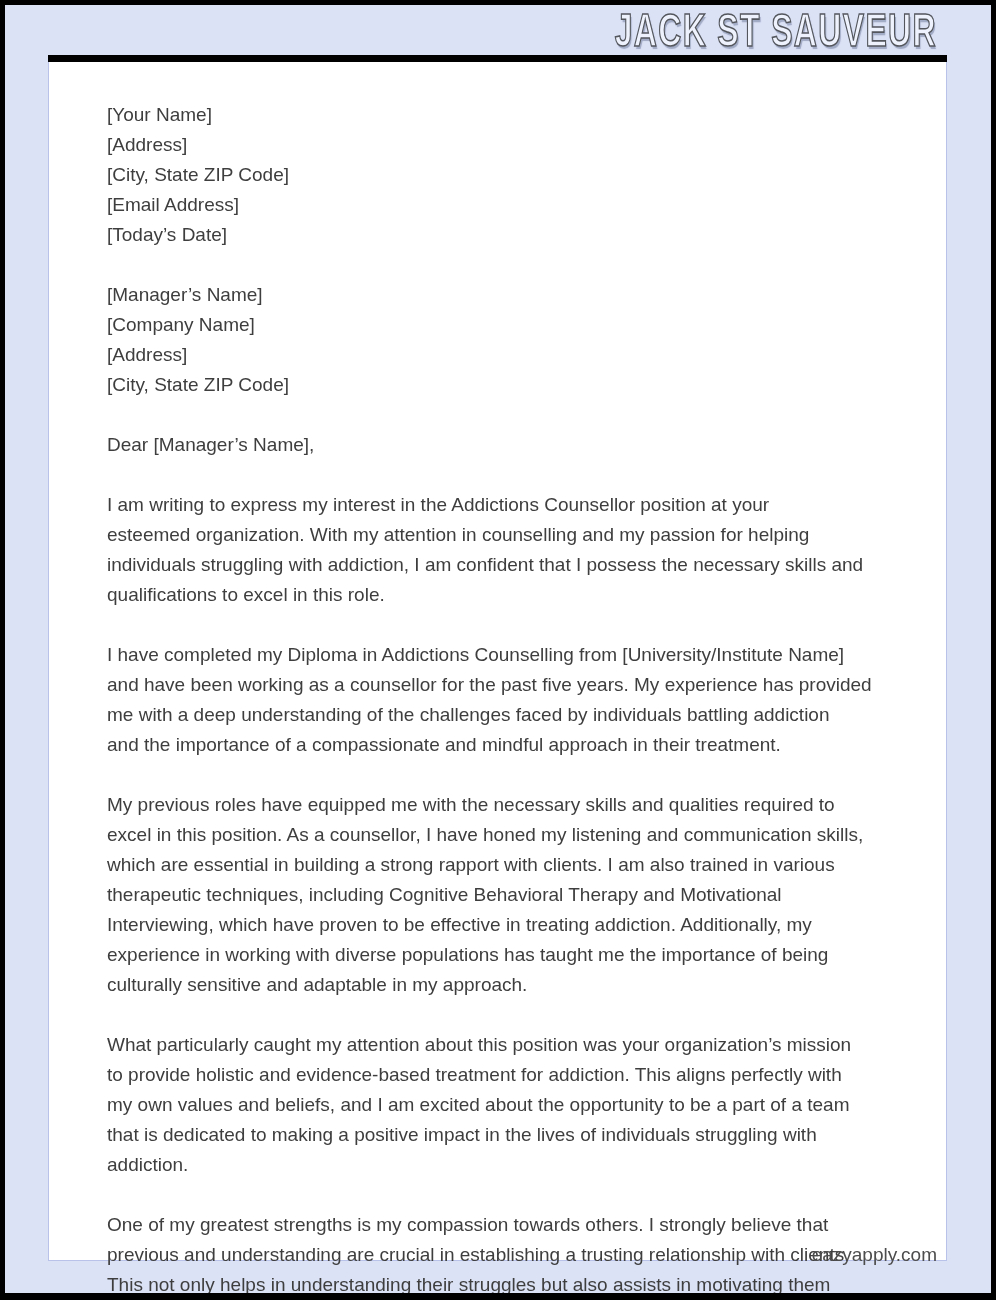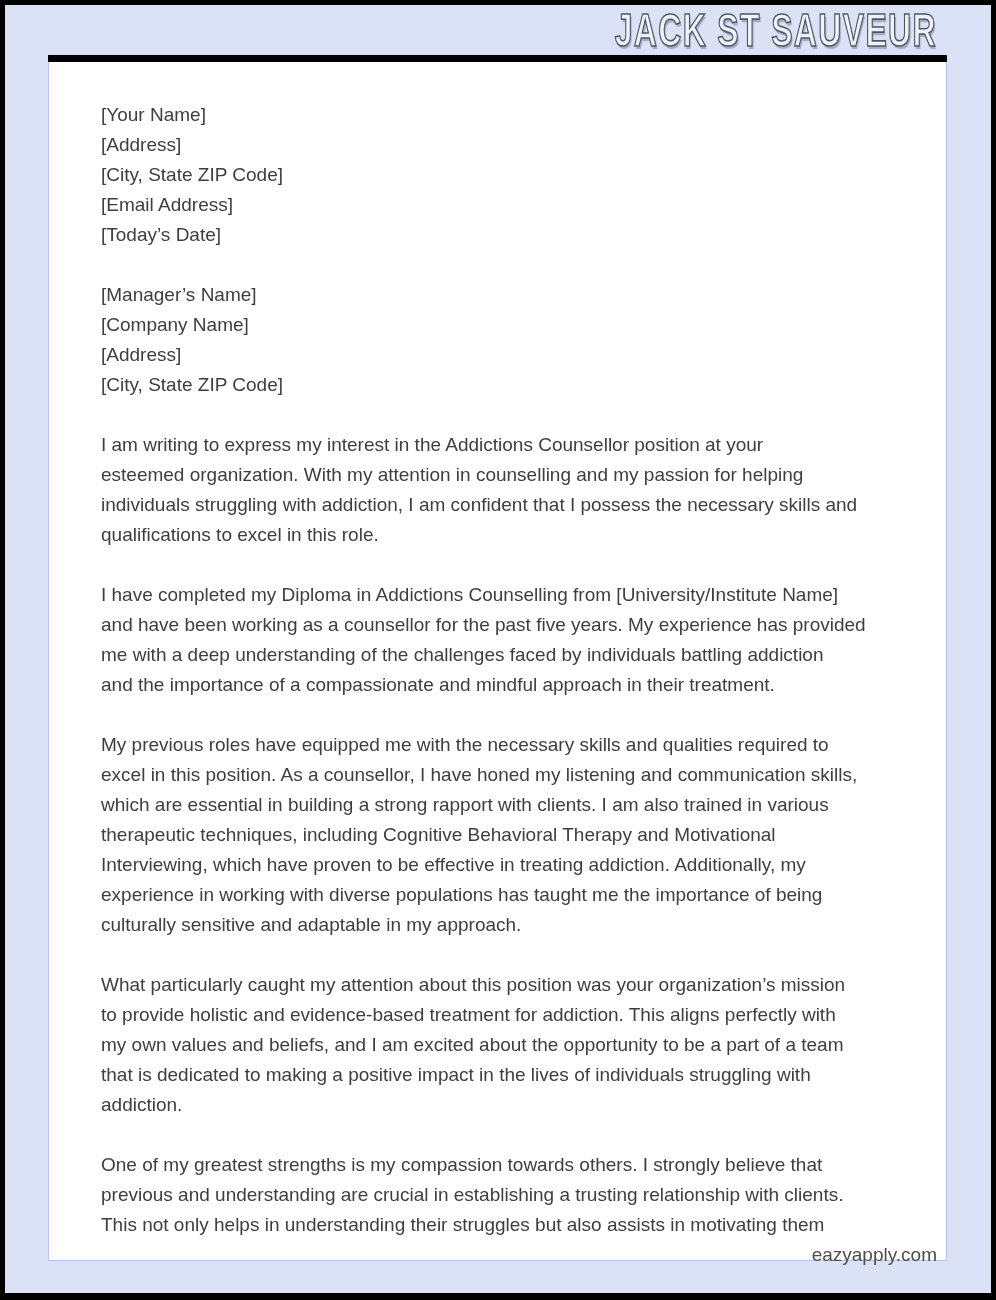--- a/index.html
+++ b/index.html
@@ -44,21 +44,21 @@
   .sheet {
     background: #ffffff;
     border: 1px solid #b9c3ea;
     border-top: none;
     height: 1160px;
     width: 845px;
     padding: 38px 0 0 52px;
     overflow: visible;
   }
   .block {
-    margin: 0 0 30px 0;
+    margin: 0 0 30px 6px;
     font-size: 19px;
     line-height: 30px;
     color: #3e3e3e;
     white-space: pre;
   }
   .watermark {
     position: absolute;
     top: 1189px; right: 10px;
     font-size: 19px;
     color: #4d4d4d;
@@ -75,20 +75,21 @@
   <div class="sheet">
     <div class="block">[Your Name]
 [Address]
 [City, State ZIP Code]
 [Email Address]
 [Today’s Date]</div>
     <div class="block">[Manager’s Name]
 [Company Name]
 [Address]
 [City, State ZIP Code]</div>
+    <div class="block">Dear [Manager’s Name],</div>
     <div class="block">I am writing to express my interest in the Addictions Counsellor position at your
 esteemed organization. With my attention in counselling and my passion for helping
 individuals struggling with addiction, I am confident that I possess the necessary skills and
 qualifications to excel in this role.</div>
     <div class="block">I have completed my Diploma in Addictions Counselling from [University/Institute Name]
 and have been working as a counsellor for the past five years. My experience has provided
 me with a deep understanding of the challenges faced by individuals battling addiction
 and the importance of a compassionate and mindful approach in their treatment.</div>
     <div class="block">My previous roles have equipped me with the necessary skills and qualities required to
 excel in this position. As a counsellor, I have honed my listening and communication skills,

